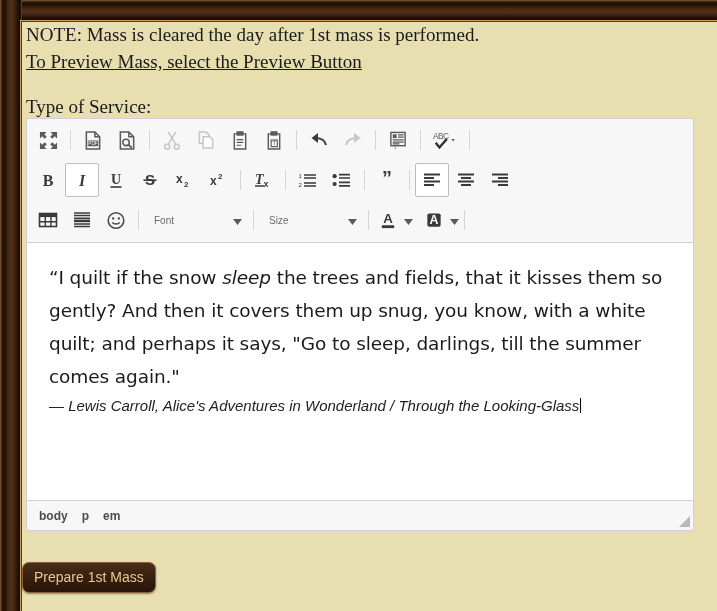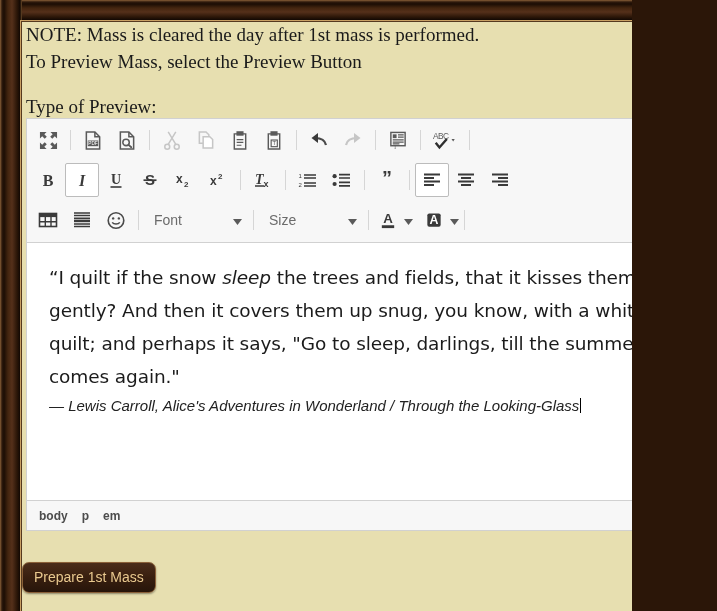--- a/index.html
+++ b/index.html
@@ -11,21 +11,21 @@
     background: #2b1608;
   }
   body {
     font-family: "Liberation Sans", sans-serif;
   }
 
   
   #frame-outer {
     position: absolute;
     left: 0; top: 0;
-    width: 632px; height: 611px;
+    width: 717px; height: 611px;
     background:
       linear-gradient(to right,
         #3a2010 0px, #51301a 3px, #2a1508 6px, #1d0e05 9px,
         #4a2a15 12px, #6a4525 16px, #3a2010 19px, #20100a 22px);
     overflow: hidden;
   }
   #frame-top-bevel {
     position: absolute;
     left: 0; top: 0; width: 717px; height: 22px;
     background: linear-gradient(to bottom,
@@ -57,21 +57,21 @@
     overflow: hidden;
   }
 
   .note-line {
     font-family: "Liberation Serif", serif;
     font-size: 19px;
     color: #1a1a1a;
     white-space: nowrap;
   }
   #note-line-1 { position: absolute; left: 4px; top: 2px; }
-  #note-line-2 { position: absolute; left: 4px; top: 29px; }
+  #note-line-2 { position: absolute; left: 4px; top: 29px; text-decoration: underline; }
 
   #service-row {
     position: absolute;
     left: 4px; top: 74px;
     display: flex;
     align-items: center;
   }
   #service-label {
     font-family: "Liberation Serif", serif;
     font-size: 19px;
@@ -144,21 +144,21 @@
   .tb-combo {
     height: 32px;
     display: flex;
     align-items: center;
     padding: 0 6px 0 10px;
     cursor: pointer;
     box-sizing: border-box;
   }
   .tb-combo .combo-label {
     font-family: "Liberation Sans", sans-serif;
-    font-size: 14px;
+    font-size: 10px;
     color: #6b6b6b;
   }
   .tb-combo .combo-arrow {
     margin-left: auto;
     padding-left: 12px;
   }
   .combo-font { width: 104px; }
   .combo-size { width: 104px; }
   .tb-drop-arrow { margin-left: 2px; }
 
@@ -250,21 +250,21 @@
   <div id="frame-top-bevel"></div>
   <div id="frame-left-bevel"></div>
   <div id="frame-inner-line"></div>
 
   <div id="page">
 
     <div class="note-line" id="note-line-1">NOTE: Mass is cleared the day after 1st mass is performed.</div>
     <div class="note-line" id="note-line-2">To Preview Mass, select the Preview Button</div>
 
     <div id="service-row">
-      <span id="service-label">Type of Preview:</span>
+      <span id="service-label">Type of Service:</span>
     </div>
 
     <div id="editor-shell">
 
       <div id="toolbar">
 
         <div class="tb-row">
 
           <div class="tb-btn" title="Maximize">
             <svg width="19" height="19" viewBox="0 0 20 20" fill="#5a5a5a">

